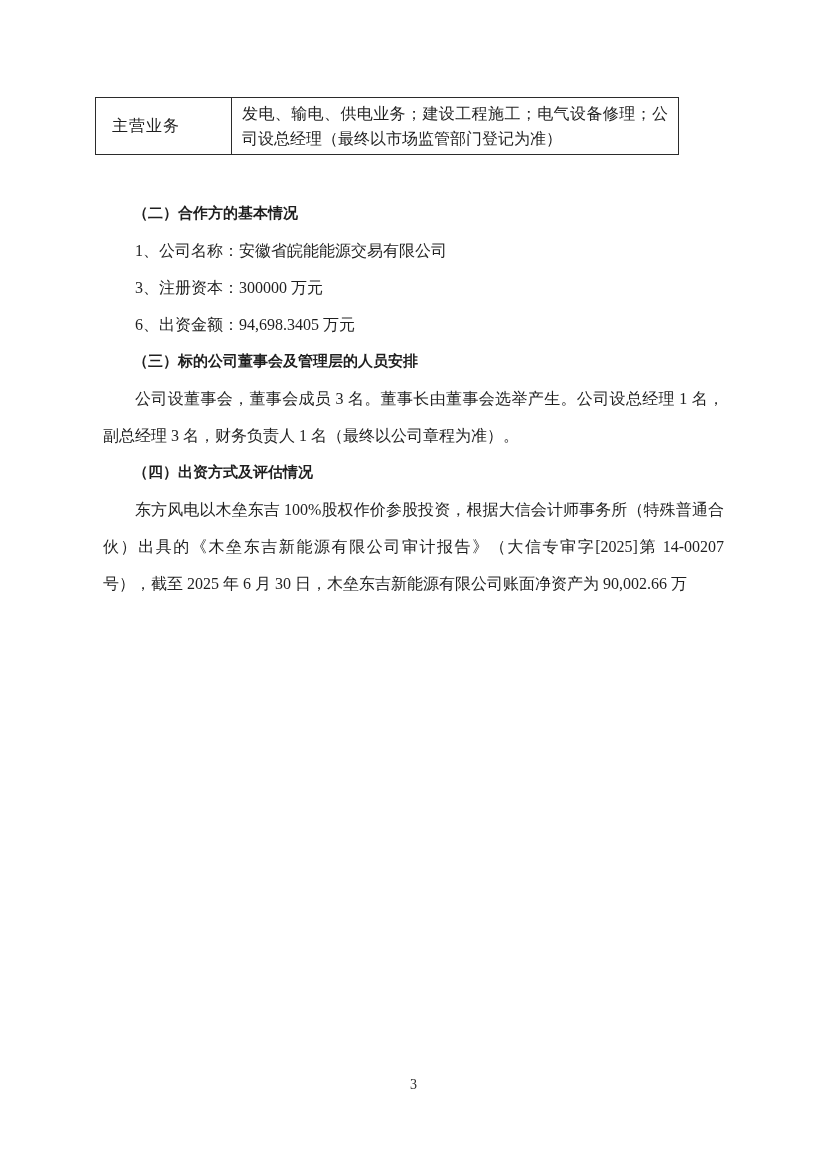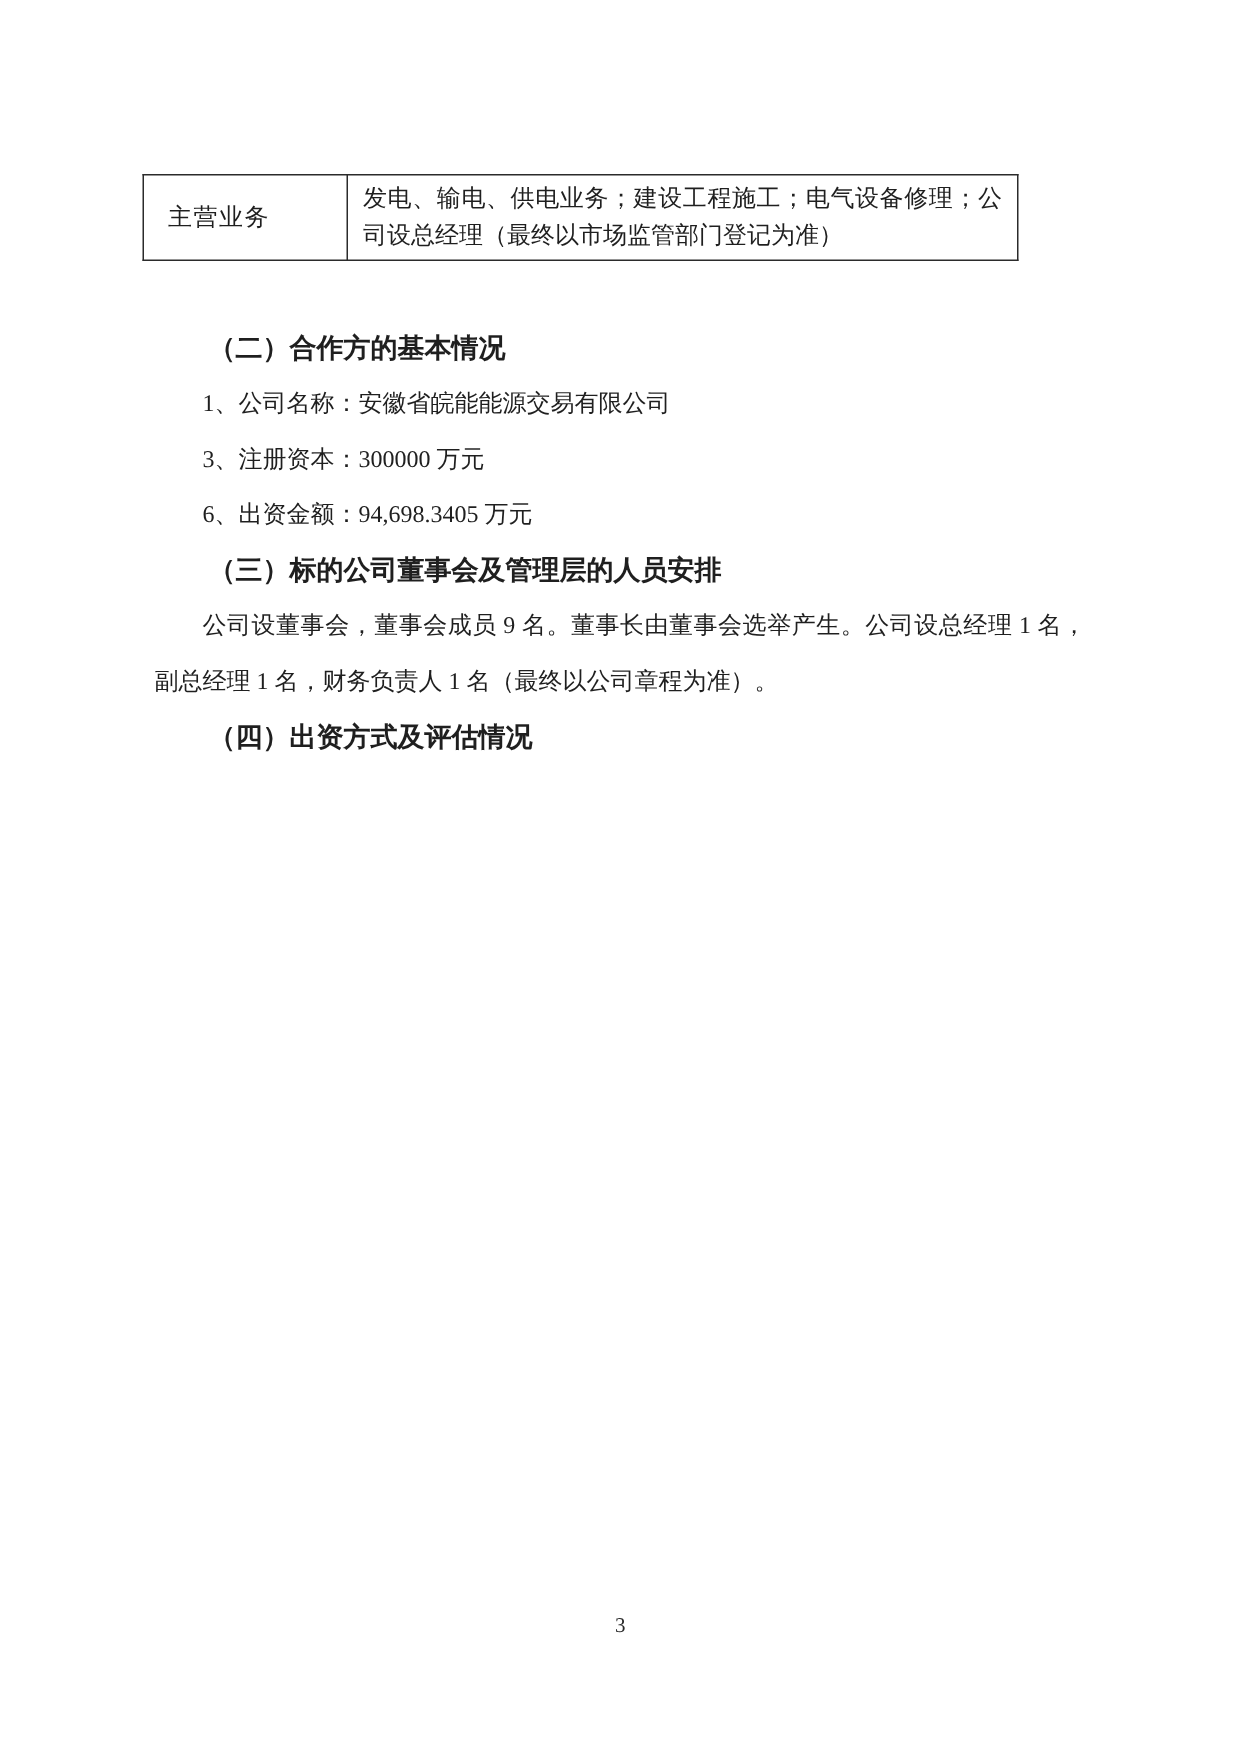--- a/index.html
+++ b/index.html
@@ -8,21 +8,22 @@
     position: relative;
     width: 827px;
     height: 1169px;
     margin: 0 auto;
     background: #ffffff;
     font-family: "Liberation Serif", "DejaVu Serif", serif;
     color: #1f1f1f;
     overflow: hidden;
   }
   .content {
-    padding: 116px 103px 0 103px;
+    padding: 61px 103px 0 103px;
+    margin-top: 36px;
   }
   table.info-table {
     border-collapse: collapse;
     margin-left: -8px; 
     width: 583px;
     table-layout: fixed;
   }
   table.info-table td {
     border: 1.5px solid #2b2b2b;
     vertical-align: middle;
@@ -42,21 +43,21 @@
   tr.row-1 { height: 51px; }
   tr.row-2 { height: 67px; }
   .body-text {
     margin-top: 40px;
     font-size: 16px;
     line-height: 37px;
   }
   .heading {
     font-family: Liberation Serif, serif;
     font-weight: bold;
-    font-size: 18px;
+    font-size: 15px;
     text-indent: 2em;
     line-height: 37px;
   }
   .item, .para {
     text-indent: 2em;
     text-align: justify;
     line-height: 37px;
   }
   .page-footer {
     position: absolute;
@@ -84,20 +85,21 @@
     </table>
 
     <div class="body-text">
       <div class="heading">（二）合作方的基本情况</div>
 
       <p class="item">1、公司名称：安徽省皖能能源交易有限公司</p>
       <p class="item">3、注册资本：300000 万元</p>
       <p class="item">6、出资金额：94,698.3405 万元</p>
 
       <div class="heading">（三）标的公司董事会及管理层的人员安排</div>
-      <p class="para">公司设董事会，董事会成员 9 名。董事长由董事会选举产生。公司设总经理 1 名，副总经理 1 名，财务负责人 1 名（最终以公司章程为准）。</p>
+      <p class="para">公司设董事会，董事会成员 3 名。董事长由董事会选举产生。公司设总经理 1 名，副总经理 3 名，财务负责人 1 名（最终以公司章程为准）。</p>
 
       <div class="heading">（四）出资方式及评估情况</div>
+      <p class="para">东方风电以木垒东吉 100%股权作价参股投资，根据大信会计师事务所（特殊普通合伙）出具的《木垒东吉新能源有限公司审计报告》（大信专审字[2025]第 14-00207 号），截至 2025 年 6 月 30 日，木垒东吉新能源有限公司账面净资产为 90,002.66 万</p>
     </div>
   </div>
 
   <div class="page-footer">3</div>
 </div>
 
 </body></html>

